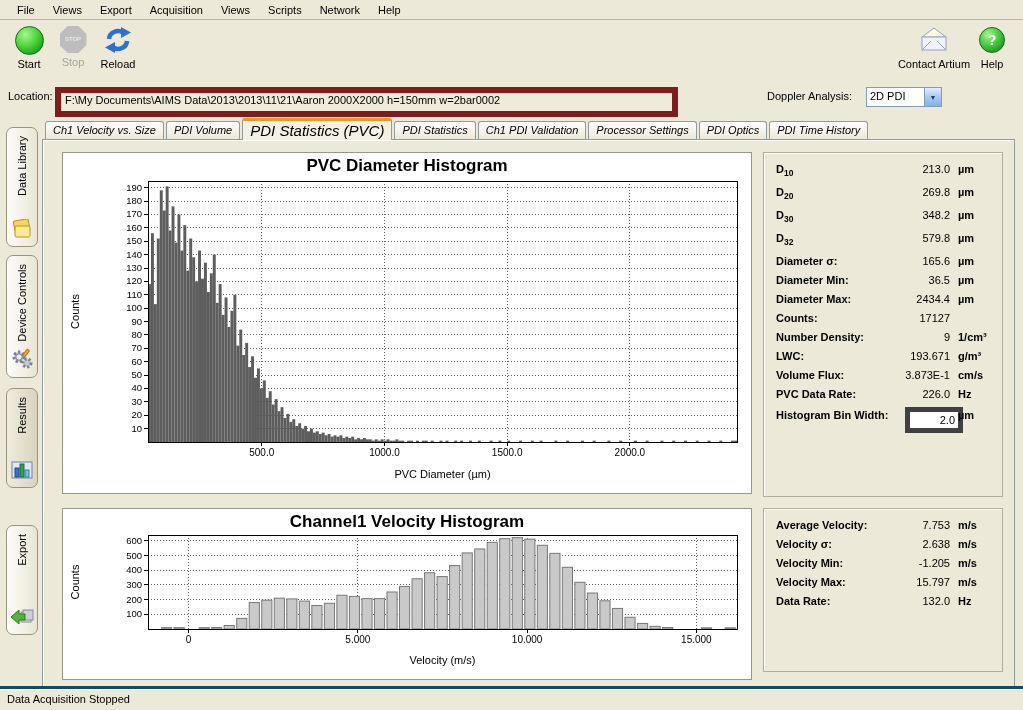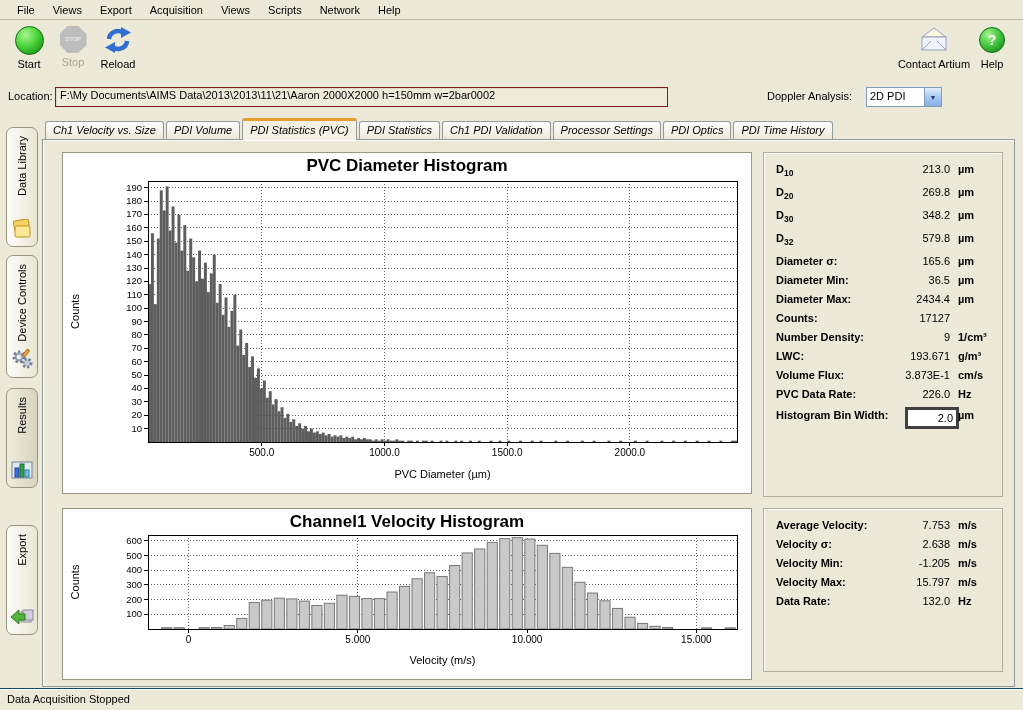--- a/index.html
+++ b/index.html
@@ -18,64 +18,64 @@
     border:1px solid #0c6e0c;}
   .icon-stop{width:27px;height:27px;margin:2px auto 0;background:#bdbdbd;line-height:27px;
     font-size:6px;font-weight:bold;color:#e6e6e6;
     clip-path:polygon(30% 0,70% 0,100% 30%,100% 70%,70% 100%,30% 100%,0 70%,0 30%);}
   .disabled-label{color:#aaa491;}
   .icon-wrap{height:31px;display:flex;align-items:center;justify-content:center;}
   
   .locrow{position:absolute;top:82px;left:0;right:0;height:30px;}
   .loc-label{position:absolute;left:8px;top:8px;}
   .loc-field{position:absolute;left:55px;top:5px;width:603px;height:16px;background:#eeebdb;
-    border:1px solid #7f1d1d;box-shadow:inset 1px 1px 0 #dcd8c6;padding:1px 4px;white-space:nowrap;
+    border:6px solid #7f1d1d;box-shadow:inset 1px 1px 0 #dcd8c6;padding:1px 4px;white-space:nowrap;
     overflow:hidden;}
   .dop-label{position:absolute;left:767px;top:8px;}
   .dropdown{position:absolute;left:866px;top:5px;width:74px;height:18px;border:1px solid #7f9db9;
     background:#fff;display:flex;cursor:default;}
   .dropdown .dtext{flex:1;padding:2px 3px;}
   .dd-arrow{width:16px;background:linear-gradient(#e3effd,#aeccf2 45%,#86b0e8);border-left:1px solid #7f9db9;
     color:#1c3e6e;font-size:7px;display:flex;align-items:center;justify-content:center;}
   
   .side-btn{position:absolute;left:6px;width:32px;border:1px solid #98947f;border-radius:7px;
     background:linear-gradient(90deg,#fdfdfa,#e9e5d4);display:flex;flex-direction:column;
     align-items:center;justify-content:space-between;padding:8px 0 5px;cursor:default;box-sizing:border-box;}
   .side-btn.active{background:linear-gradient(90deg,#efecdd,#d9d4bd);}
   .side-label{writing-mode:vertical-rl;transform:rotate(180deg);white-space:nowrap;font-size:11px;}
   
   .mainframe{position:absolute;left:42px;top:118px;width:973px;height:569px;}
   .tabs{position:absolute;left:3px;top:0;height:21px;display:flex;align-items:flex-end;z-index:3;}
   .tab{height:17px;line-height:17px;padding:0 7px;margin-right:2px;border:1px solid #919b9c;
     border-bottom:none;border-radius:3px 3px 0 0;background:linear-gradient(#fefefe,#ece8d8);
     white-space:nowrap;cursor:default;font-style:italic;}
   .tab.active{height:19px;line-height:19px;border-top:3px solid #e89b2d;background:#f4f1e4;
-    margin-bottom:-1px;position:relative;z-index:4;font-size:11px;}
+    margin-bottom:-1px;position:relative;z-index:4;font-size:15px;}
   .content{position:absolute;left:0;top:21px;right:0;bottom:0;border:1px solid #919b9c;
     background:#ece9d8;box-shadow:inset 1px 1px 0 #fff;}
   
   .chart-panel{position:absolute;background:#fff;border:1px solid #9a9789;}
   .chart-panel .chart-title{text-align:center;font-weight:bold;font-size:17px;padding-top:3px;}
   .chart-panel svg{position:absolute;left:0;top:22px;}
   svg text{font-family:"Liberation Sans",sans-serif;fill:#000;}
   
   .stats-panel{position:absolute;background:#ece9d8;border:1px solid #b2ae9e;
     box-shadow:1px 1px 0 #fff inset;padding-top:8px;box-sizing:border-box;}
   .stat-row{position:relative;height:19px;}
   .stat-row.subrow{height:23px;}
   .stat-label{position:absolute;left:12px;top:2px;font-weight:bold;}
   .stat-label sub{font-size:8.5px;font-weight:bold;}
   .stat-value{position:absolute;left:90px;width:96px;top:2px;text-align:right;}
   .stat-unit{position:absolute;left:194px;top:2px;font-weight:bold;}
   .binrow{position:relative;height:26px;margin-top:2px;}
-  .bin-input{position:absolute;left:141px;top:0;width:42px;height:14px;border:3px solid #404040;
+  .bin-input{position:absolute;left:141px;top:0;width:42px;height:14px;border:5px solid #404040;
     background:#fff;text-align:right;font:11px "Liberation Sans",sans-serif;padding:1px 3px;}
   
   .statusbar{position:absolute;left:0;right:0;bottom:0;height:21px;background:#ece9d8;
-    border-top:1px solid #0c4a6e;box-shadow:inset 0 1px 0 #fff;margin-top:40px;}
+    border-top:3px solid #0c4a6e;box-shadow:inset 0 1px 0 #fff;margin-top:40px;}
   .statusbar span{position:absolute;left:7px;top:4px;}
 </style>
 </head>
 <body>
 
 <div class="app">
 
   <div class="menubar" id="menubar">
       <span class="menu-item">File</span>
       <span class="menu-item">Views</span>

